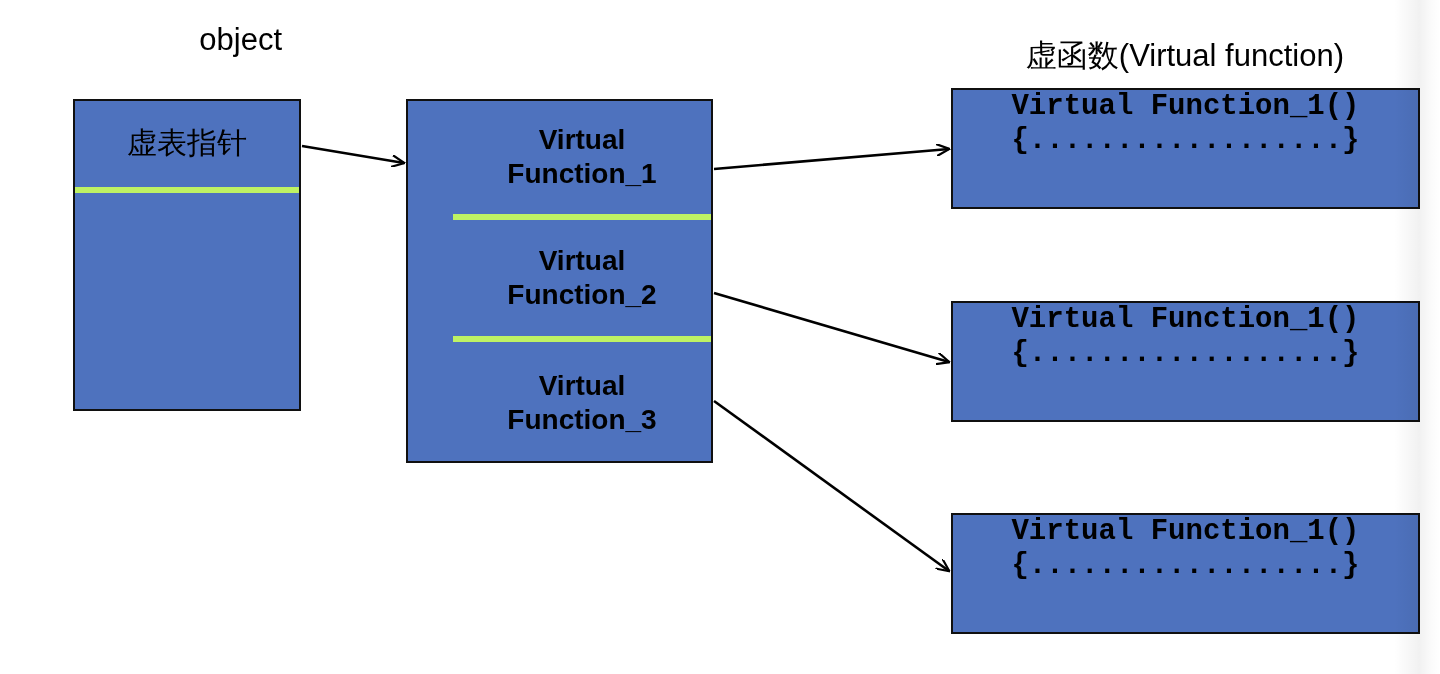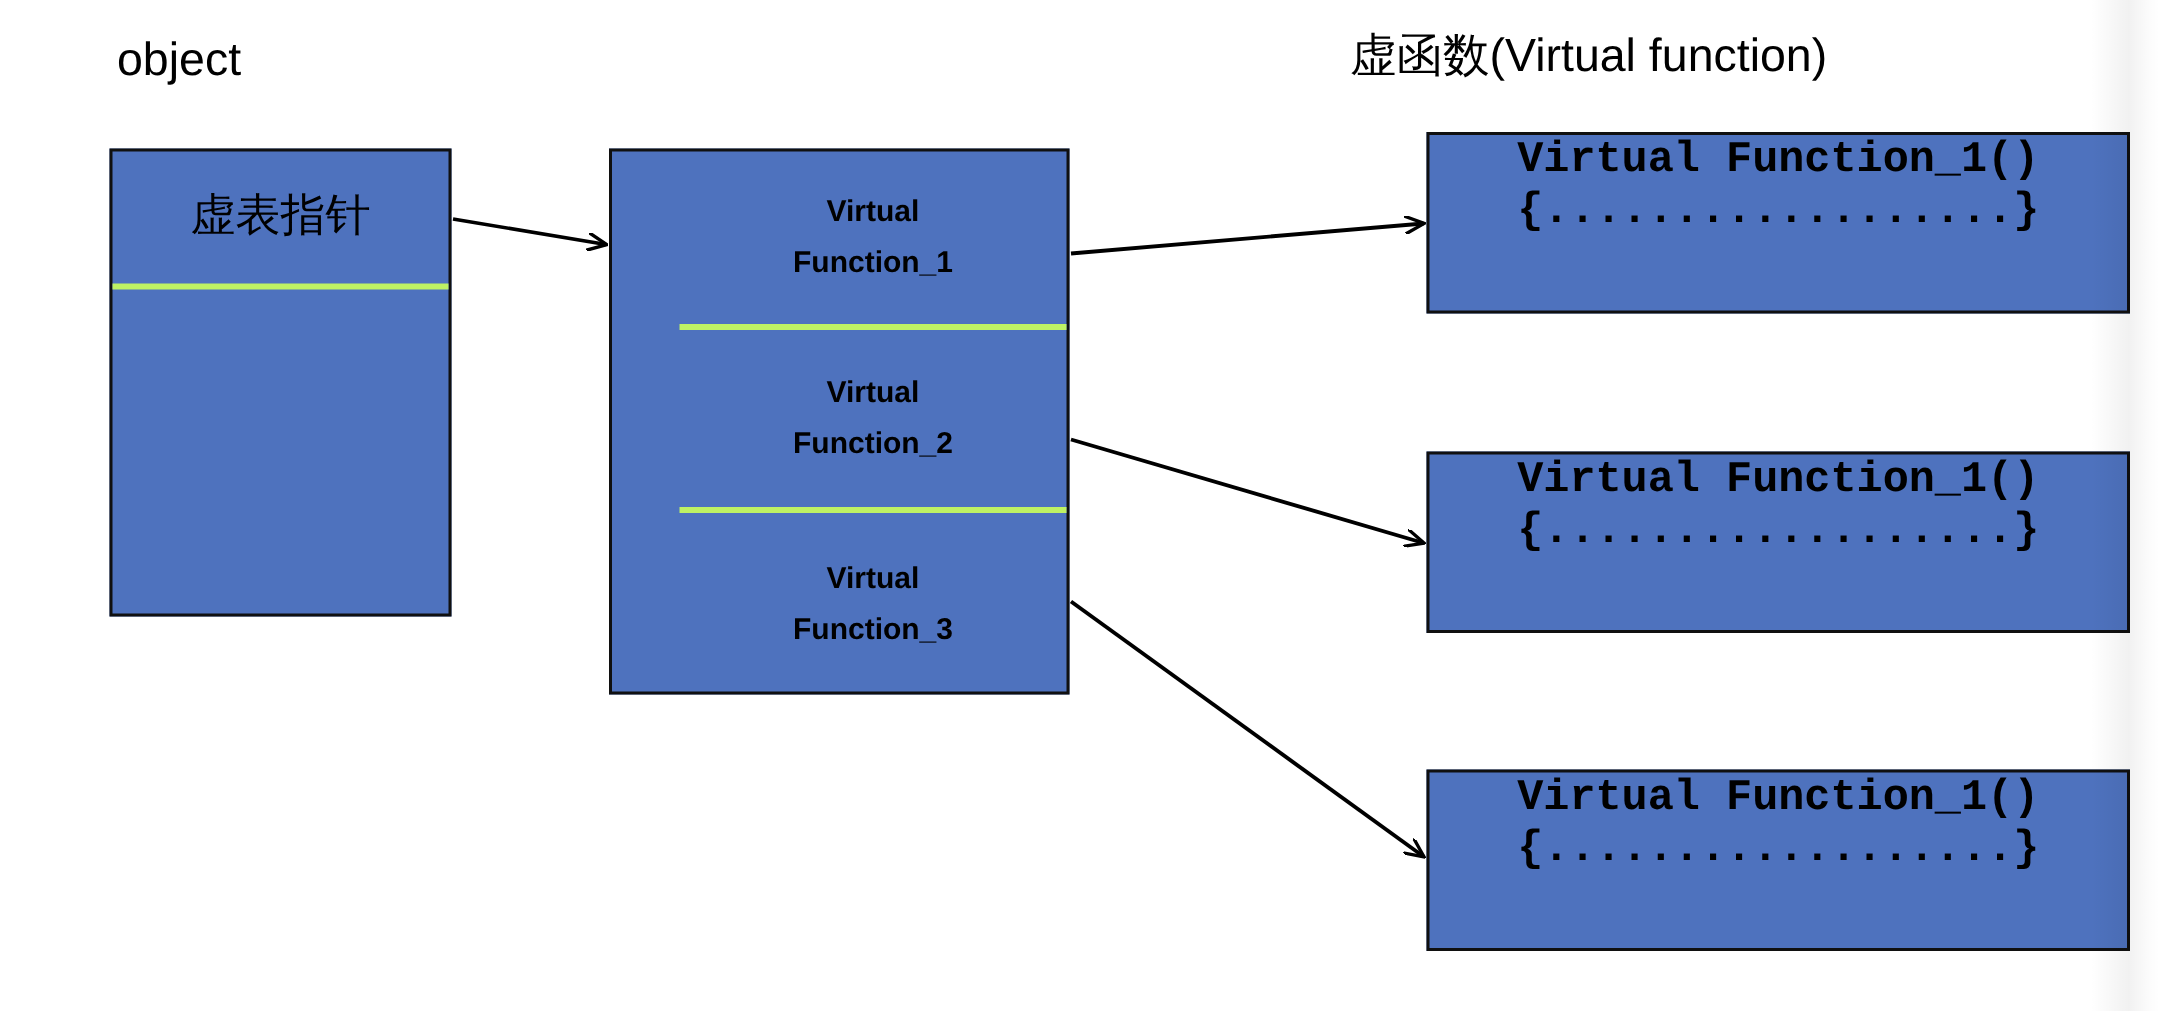--- a/index.html
+++ b/index.html
@@ -24,50 +24,50 @@
     height: 674px;
     background: linear-gradient(to right, rgba(255,255,255,0) 0%, rgba(0,0,0,0.055) 55%, rgba(0,0,0,0.015) 82%, rgba(255,255,255,0) 100%);
     pointer-events: none;
   }
   .col-header {
     position: absolute;
     color: #000000;
     font-size: 31px;
     line-height: 36px;
     white-space: nowrap;
-    text-align: left;
+    text-align: right;
     font-weight: 400;
   }
   .box {
     position: absolute;
     background: #4E72BE;
     border: 2px solid #101010;
     box-sizing: border-box;
   }
   .cell {
     position: absolute;
     left: 0;
     right: 0;
     box-sizing: border-box;
     display: flex;
     align-items: center;
     justify-content: center;
     text-align: center;
     color: #000000;
   }
   .cell.divider-bottom {
-    border-bottom: 4px solid #bef264;
+    border-bottom: 6px solid #bef264;
   }
   .obj-cell {
     font-size: 30px;
     line-height: 36px;
     font-weight: 400;
   }
   .vt-cell {
-    font-size: 20px;
+    font-size: 28px;
     line-height: 34px;
     font-weight: bold;
     margin-left: 45px;
   }
   .fn-box-text {
     font-size: 29px;
     line-height: 34px;
     font-weight: bold;
     color: #000000;
     width: 100%;
@@ -90,21 +90,21 @@
   }
 </style>
 </head>
 <body>
 
 <div id="stage">
 
   <div class="col-header" style="left:78px; top:22px; width:204px;">object</div>
 
 
-  <div class="col-header" style="left:900px; top:19px; width:444px;">虚函数(Virtual function)</div>
+  <div class="col-header" style="left:900px; top:38px; width:444px;">虚函数(Virtual function)</div>
 
   <div class="box" style="left:73px; top:99px; width:228px; height:312px;">
     <div class="cell obj-cell divider-bottom" style="top:-2px; height:94px;">
       <span>虚表指针</span>
     </div>
   </div>
 
   <div class="box" style="left:406px; top:99px; width:307px; height:364px;">
     <div class="cell vt-cell divider-bottom" style="top:-2px; height:121px;">
       <span style="white-space:pre-line;">Virtual

